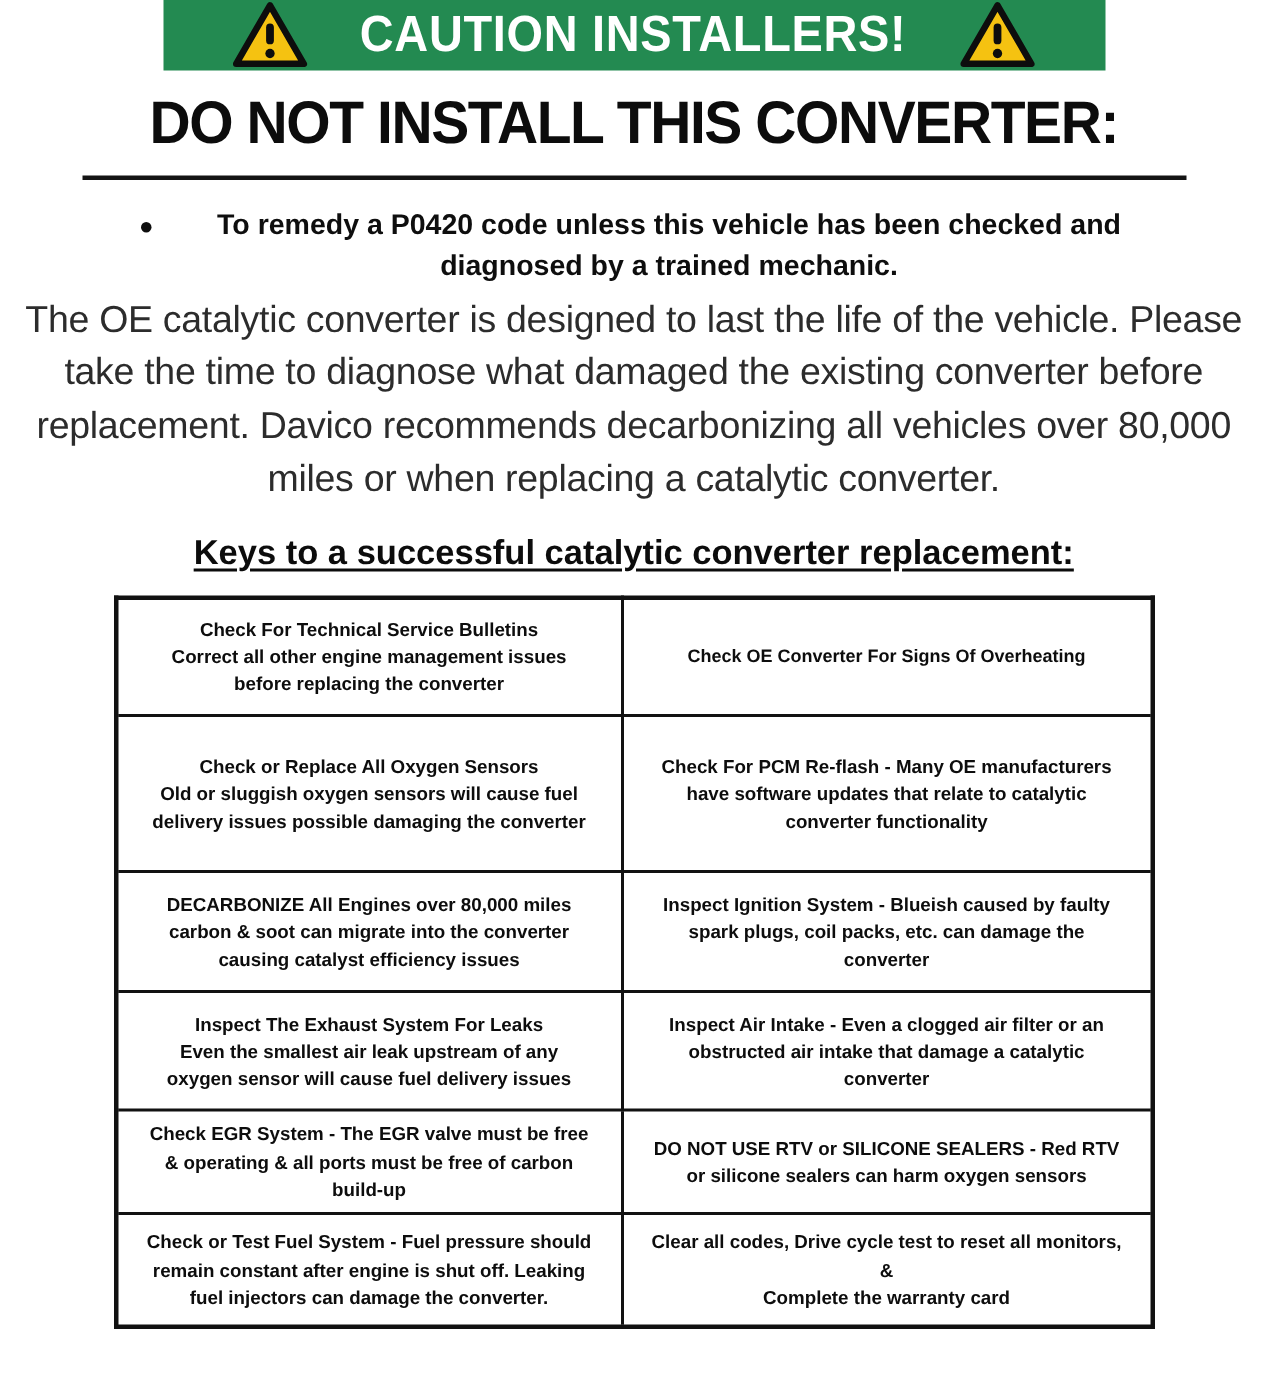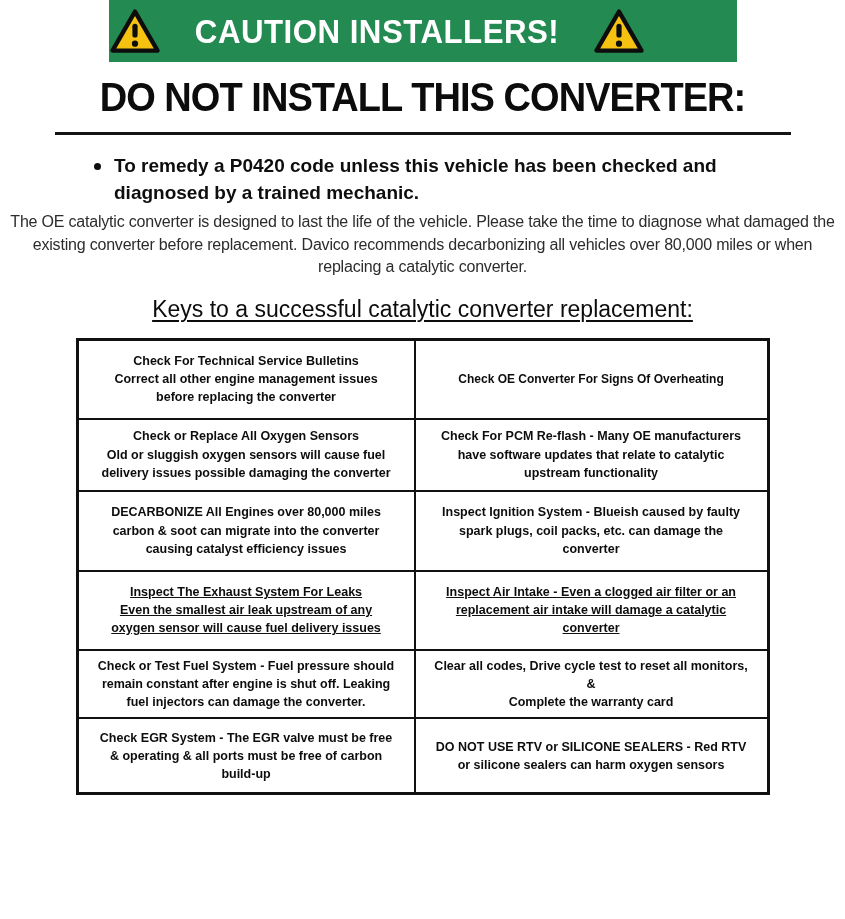--- a/index.html
+++ b/index.html
@@ -9,26 +9,26 @@
     height: 919px;
     overflow: hidden;
     font-family: "Liberation Sans", sans-serif;
     color: #111111;
   }
   .page { width: 845px; height: 919px; position: relative; }
 
   
   .banner {
     width: 628px;
-    height: 62px;
+    height: 47px;
     margin: 0 auto;
     background: #238a51;
     display: flex;
     align-items: center;
-    justify-content: flex-start;
+    justify-content: center;
     gap: 18px;
   }
   .tri { display: inline-flex; align-items: center; }
   .banner-text {
     color: #ffffff;
     font-weight: 800;
     font-size: 34px;
     letter-spacing: 0.5px;
     display: inline-block;
     transform: scaleX(0.92);
@@ -51,20 +51,21 @@
     height: 3px;
     background: #141414;
     margin: 12px auto 0 auto;
   }
 
   
   .warnings {
     width: 690px;
     margin: 18px 0 0 88px;
     list-style: none;
+    text-align: center;
   }
   .warnings li {
     position: relative;
     padding-left: 26px;
     font-weight: 700;
     font-size: 19px;
     line-height: 1.42;
     margin-bottom: 4px;
     color: #0e0e0e;
   }
@@ -77,32 +78,32 @@
     height: 7px;
     border-radius: 50%;
     background: #0e0e0e;
   }
 
   
   .para {
     width: 828px;
     margin: 2px auto 0 auto;
     text-align: center;
-    font-size: 16px;
+    font-size: 25px;
     line-height: 1.42;
     color: #2c2c2c;
     letter-spacing: -0.2px;
   }
 
   
   .keys-heading {
     margin-top: 17px;
     text-align: center;
     font-size: 23px;
-    font-weight: 400;
+    font-weight: 700;
     color: #0c0c0c;
     text-decoration: underline;
     text-decoration-thickness: 2px;
     text-underline-offset: 3px;
   }
 
   
   .keys-table {
     width: 694px;
     margin: 15px auto 0 auto;
@@ -117,23 +118,23 @@
     font-size: 12.5px;
     line-height: 1.45;
     padding: 6px 18px;
     white-space: pre-line;
     color: #0d0d0d;
   }
   .keys-table td.col-left  { width: 339px; }
   .keys-table td.col-right { width: 355px; }
   .keys-table td.lg { font-size: 12px; }
   .keys-table tr:nth-child(1) { height: 79px; margin-top: 36px; }
-  .keys-table tr:nth-child(2) { height: 72px; }
+  .keys-table tr:nth-child(2) { height: 104px; }
   .keys-table tr:nth-child(3) { height: 80px; }
-  .keys-table tr:nth-child(4) { height: 79px; text-decoration: underline; }
+  .keys-table tr:nth-child(4) { height: 79px; }
   .keys-table tr:nth-child(5) { height: 65px; }
   .keys-table tr:nth-child(6) { height: 76px; }
 </style>
 </head>
 <body>
 
 <div class="page">
 
   <header class="banner">
     <span class="tri">
@@ -168,36 +169,36 @@
   <table class="keys-table">
     <tbody>
       <tr>
         <td class="col-left">Check For Technical Service Bulletins
 Correct all other engine management issues before replacing the converter</td>
         <td class="col-right lg">Check OE Converter For Signs Of Overheating</td>
       </tr>
       <tr>
         <td class="col-left">Check or Replace All Oxygen Sensors
 Old or sluggish oxygen sensors will cause fuel delivery issues possible damaging the converter</td>
-        <td class="col-right">Check For PCM Re-flash - Many OE manufacturers have software updates that relate to catalytic upstream functionality</td>
+        <td class="col-right">Check For PCM Re-flash - Many OE manufacturers have software updates that relate to catalytic converter functionality</td>
       </tr>
       <tr>
         <td class="col-left">DECARBONIZE All Engines over 80,000 miles carbon &amp; soot can migrate into the converter causing catalyst efficiency issues</td>
         <td class="col-right">Inspect Ignition System - Blueish caused by faulty spark plugs, coil packs, etc. can damage the converter</td>
       </tr>
       <tr>
         <td class="col-left">Inspect The Exhaust System For Leaks
 Even the smallest air leak upstream of any oxygen sensor will cause fuel delivery issues</td>
-        <td class="col-right">Inspect Air Intake - Even a clogged air filter or an replacement air intake will damage a catalytic converter</td>
+        <td class="col-right">Inspect Air Intake - Even a clogged air filter or an obstructed air intake that damage a catalytic converter</td>
+      </tr>
+      <tr>
+        <td class="col-left">Check EGR System - The EGR valve must be free &amp; operating &amp; all ports must be free of carbon build-up</td>
+        <td class="col-right">DO NOT USE RTV or SILICONE SEALERS - Red RTV or silicone sealers can harm oxygen sensors</td>
       </tr>
       <tr>
         <td class="col-left">Check or Test Fuel System - Fuel pressure should remain constant after engine is shut off.  Leaking fuel injectors can damage the converter.</td>
         <td class="col-right">Clear all codes,  Drive cycle test to reset all monitors, &amp;
 Complete the warranty card</td>
       </tr>
-      <tr>
-        <td class="col-left">Check EGR System - The EGR valve must be free &amp; operating &amp; all ports must be free of carbon build-up</td>
-        <td class="col-right">DO NOT USE RTV or SILICONE SEALERS - Red RTV or silicone sealers can harm oxygen sensors</td>
-      </tr>
     </tbody>
   </table>
 
 </div>
 
 </body></html>

